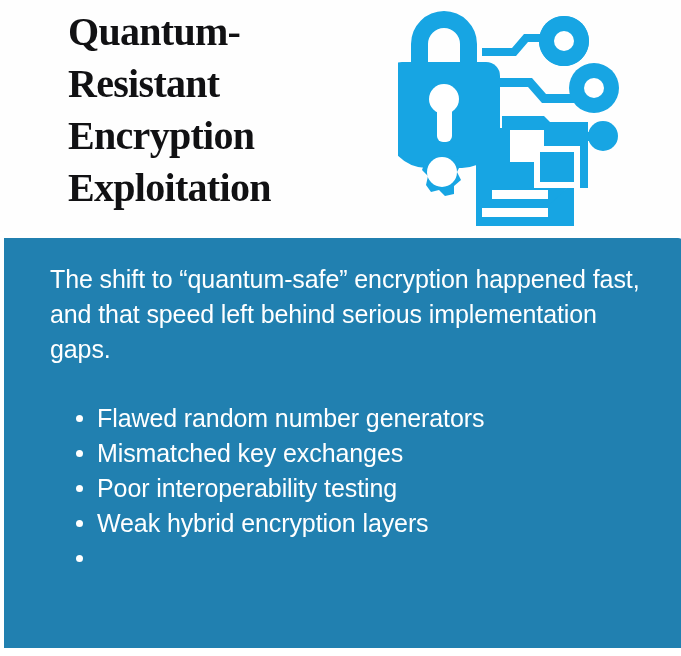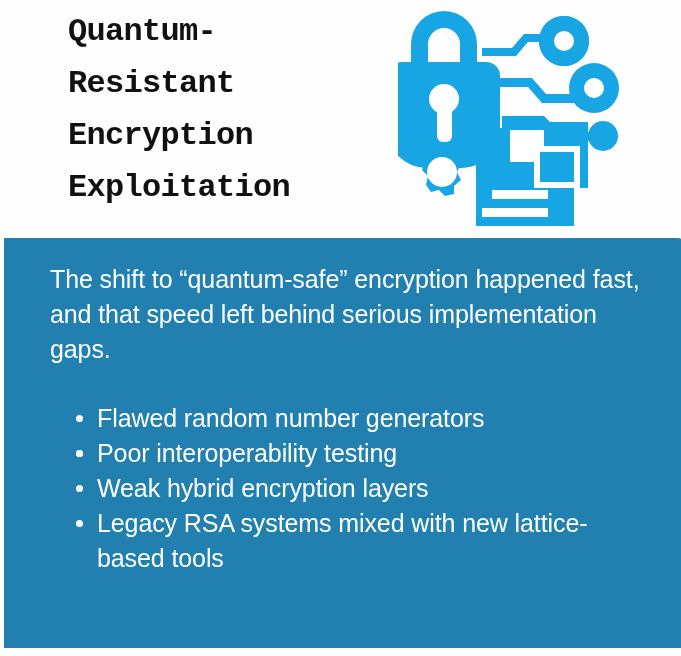--- a/index.html
+++ b/index.html
@@ -28,23 +28,23 @@
     height: 232px;
     background: #fefefe;
     box-sizing: border-box;
   }
   .header-title {
     position: absolute;
     left: 68px;
     top: 6px;
     width: 320px;
     margin: 0;
-    font-family: Liberation Mono, monospace;
+    font-family: Liberation Serif, serif;
     font-weight: 700;
-    font-size: 32px;
+    font-size: 40px;
     line-height: 52px;
     letter-spacing: -0.7px;
     color: #111113;
     white-space: pre-line;
   }
   .header-icon {
     position: absolute;
     left: 398px;
     top: 4px;
     width: 232px;
@@ -173,29 +173,29 @@
 
     <p class="panel-intro">The shift to “quantum-safe” encryption happened fast, and that speed left behind serious implementation gaps.</p>
 
     <ul class="panel-list">
       <li>
         <span class="bullet-dot"></span>
         <span>Flawed random number generators</span>
       </li>
       <li>
         <span class="bullet-dot"></span>
+        <span>Mismatched key exchanges</span>
       </li>
       <li>
         <span class="bullet-dot"></span>
         <span>Poor interoperability testing</span>
       </li>
       <li>
         <span class="bullet-dot"></span>
         <span>Weak hybrid encryption layers</span>
       </li>
       <li>
         <span class="bullet-dot"></span>
-        <span>Legacy RSA systems mixed with new lattice-based tools</span>
       </li>
     </ul>
   </div>
 
 </div>
 
 </body></html>

